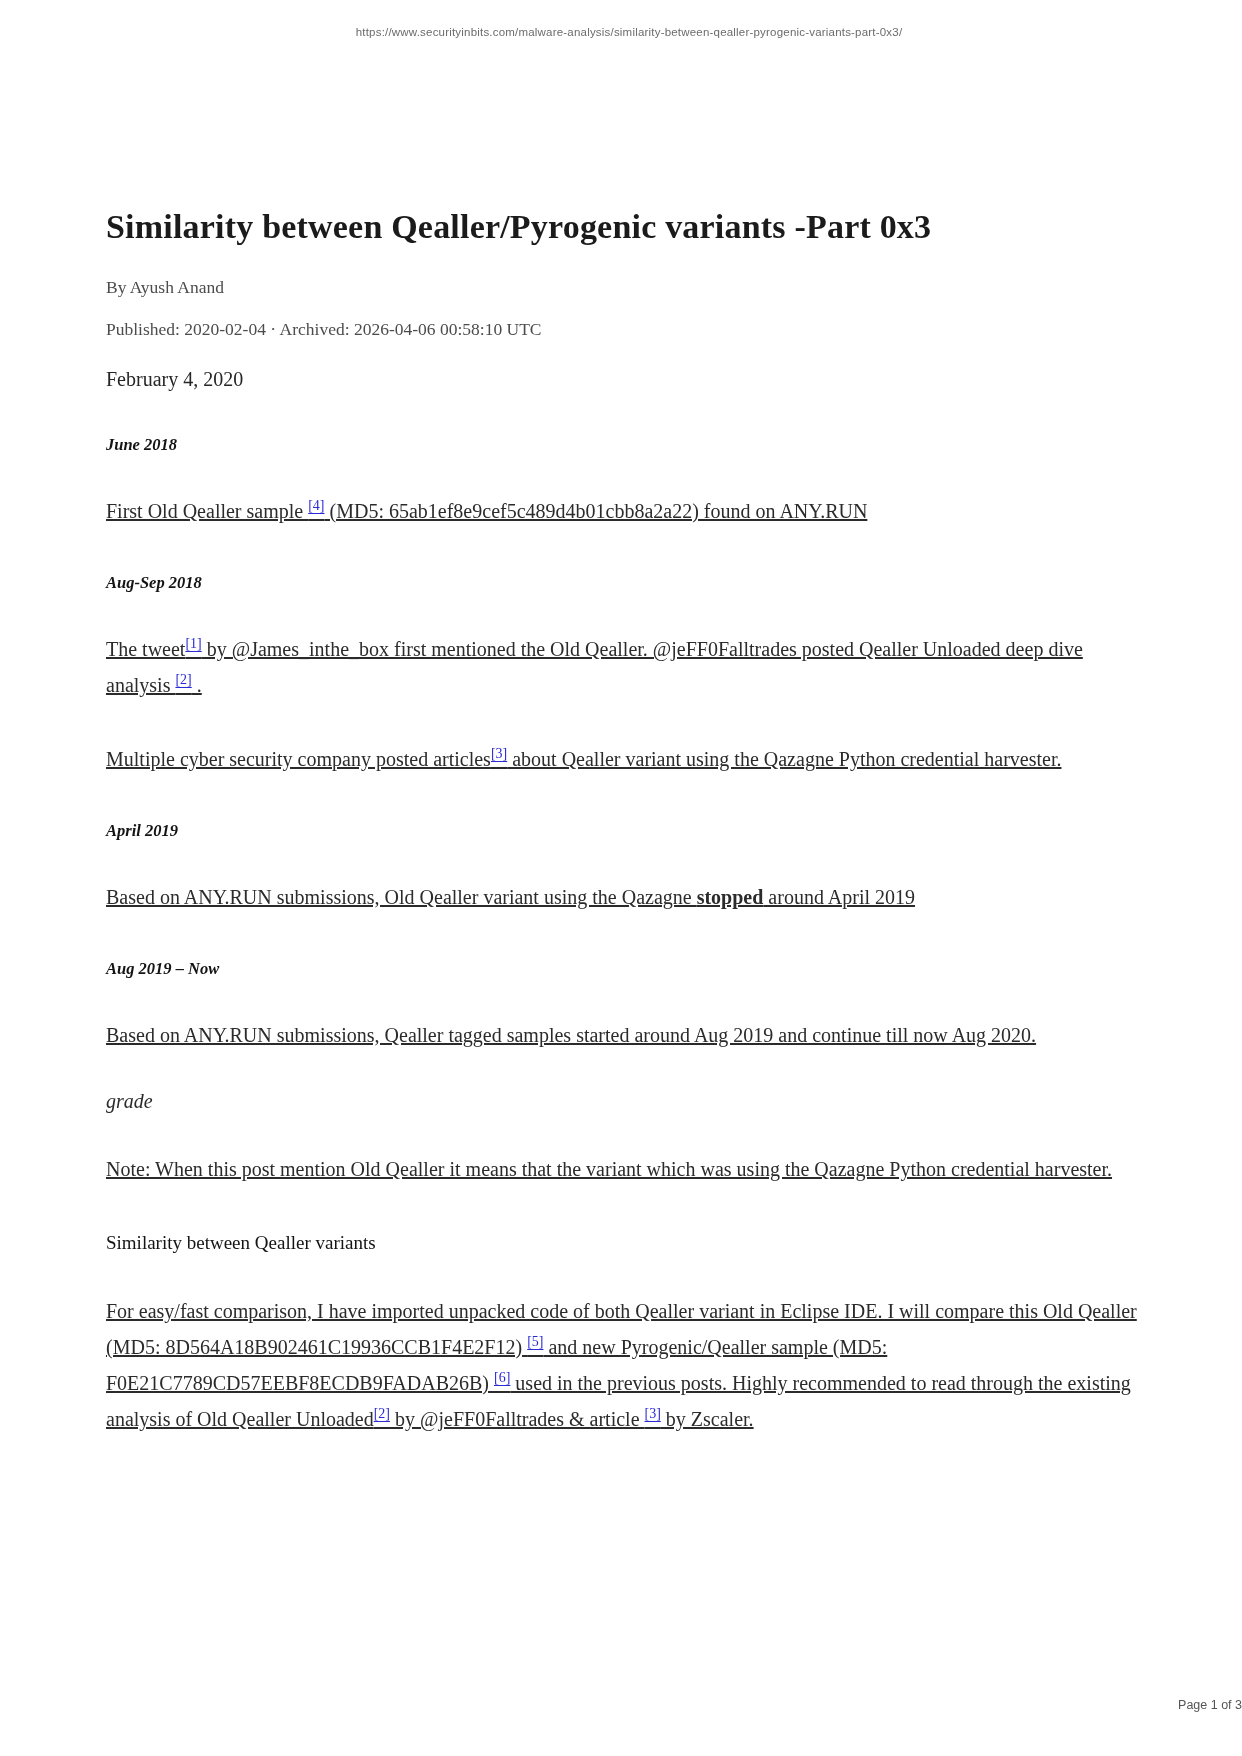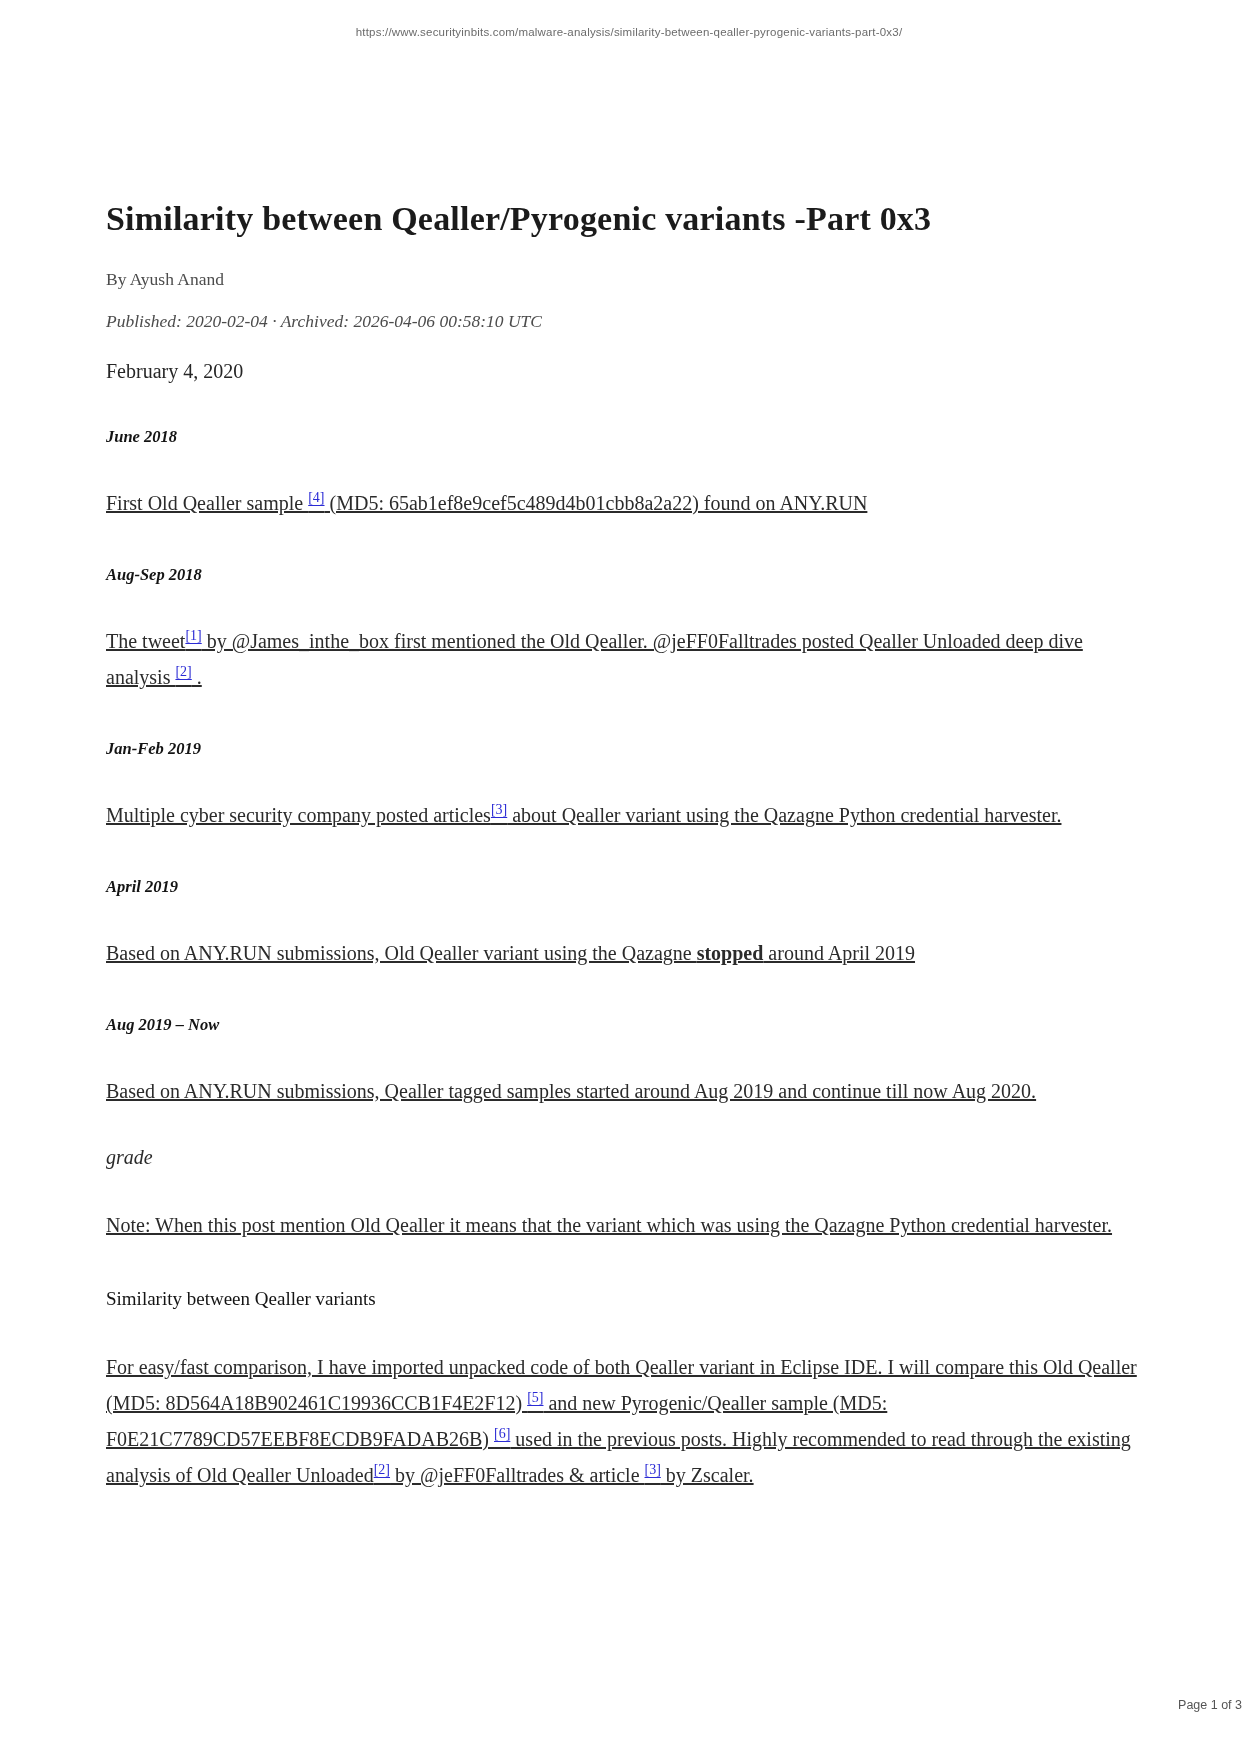--- a/index.html
+++ b/index.html
@@ -22,21 +22,21 @@
     width: 100%;
     text-align: center;
     font-family: "Liberation Sans", sans-serif;
     font-size: 11.5px;
     letter-spacing: 0.2px;
     color: #6b6b6b;
   }
   .article {
     position: absolute;
     left: 106px;
-    top: 8px;
+    top: 16px;
     width: 1032px;
   }
   .article h1 {
     margin: 191px 0 0 0;
     font-size: 34px;
     line-height: 40px;
     font-weight: 700;
     color: #1b1b1b;
     letter-spacing: 0.2px;
   }
@@ -44,21 +44,20 @@
     margin: 29px 0 0 0;
     font-size: 17.5px;
     line-height: 22px;
     color: #4c4c4c;
   }
   .meta {
     margin: 20px 0 0 0;
     font-size: 17.5px;
     line-height: 22px;
     color: #4c4c4c;
-    font-style: italic;
   }
   .dateline {
     margin: 27px 0 0 0;
     font-size: 20px;
     line-height: 24px;
     color: #262626;
   }
   .section-heading {
     margin: 44px 0 0 0;
     font-size: 16.5px;
@@ -130,21 +129,20 @@
   <p class="meta">Published: 2020-02-04 · Archived: 2026-04-06 00:58:10 UTC</p>
 
   <p class="dateline">February 4, 2020</p>
 
   <h4 class="section-heading">June 2018</h4>
   <p class="para"><span>First Old Qealler sample </span><sup class="ref"><a class="ref-link">[4]</a></sup><span> (MD5: 65ab1ef8e9cef5c489d4b01cbb8a2a22)  found on ANY.RUN</span></p>
 
   <h4 class="section-heading">Aug-Sep 2018</h4>
   <p class="para"><span>The tweet</span><sup class="ref"><a class="ref-link">[1]</a></sup><span> by @James_inthe_box first mentioned the Old Qealler. @jeFF0Falltrades posted Qealler Unloaded deep dive analysis </span><sup class="ref"><a class="ref-link">[2]</a></sup><span> .</span></p>
 
-  <h4 class="section-heading">Jan-Feb 2019</h4>
   <p class="para"><span>Multiple cyber security company posted articles</span><sup class="ref"><a class="ref-link">[3]</a></sup><span> about Qealler variant using the Qazagne Python credential harvester.</span></p>
 
   <h4 class="section-heading">April 2019</h4>
   <p class="para"><span>Based on ANY.RUN submissions, Old Qealler variant using the Qazagne </span><span class="bold-run">stopped</span><span> around April 2019</span></p>
 
   <h4 class="section-heading">Aug 2019 – Now</h4>
   <p class="para"><span>Based on ANY.RUN submissions, Qealler tagged samples started around Aug 2019 and continue till now Aug 2020.</span></p>
 
   <p class="grade">grade</p>
 

